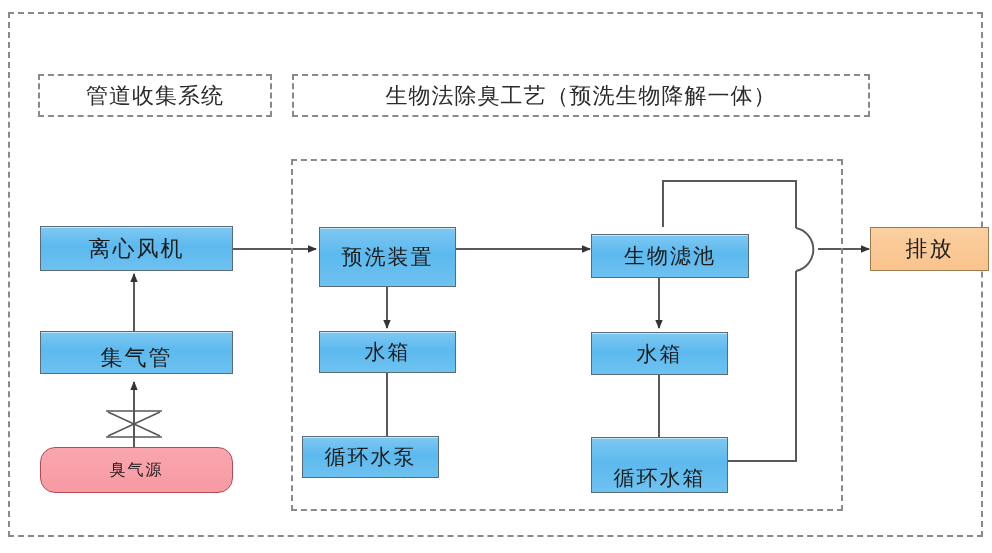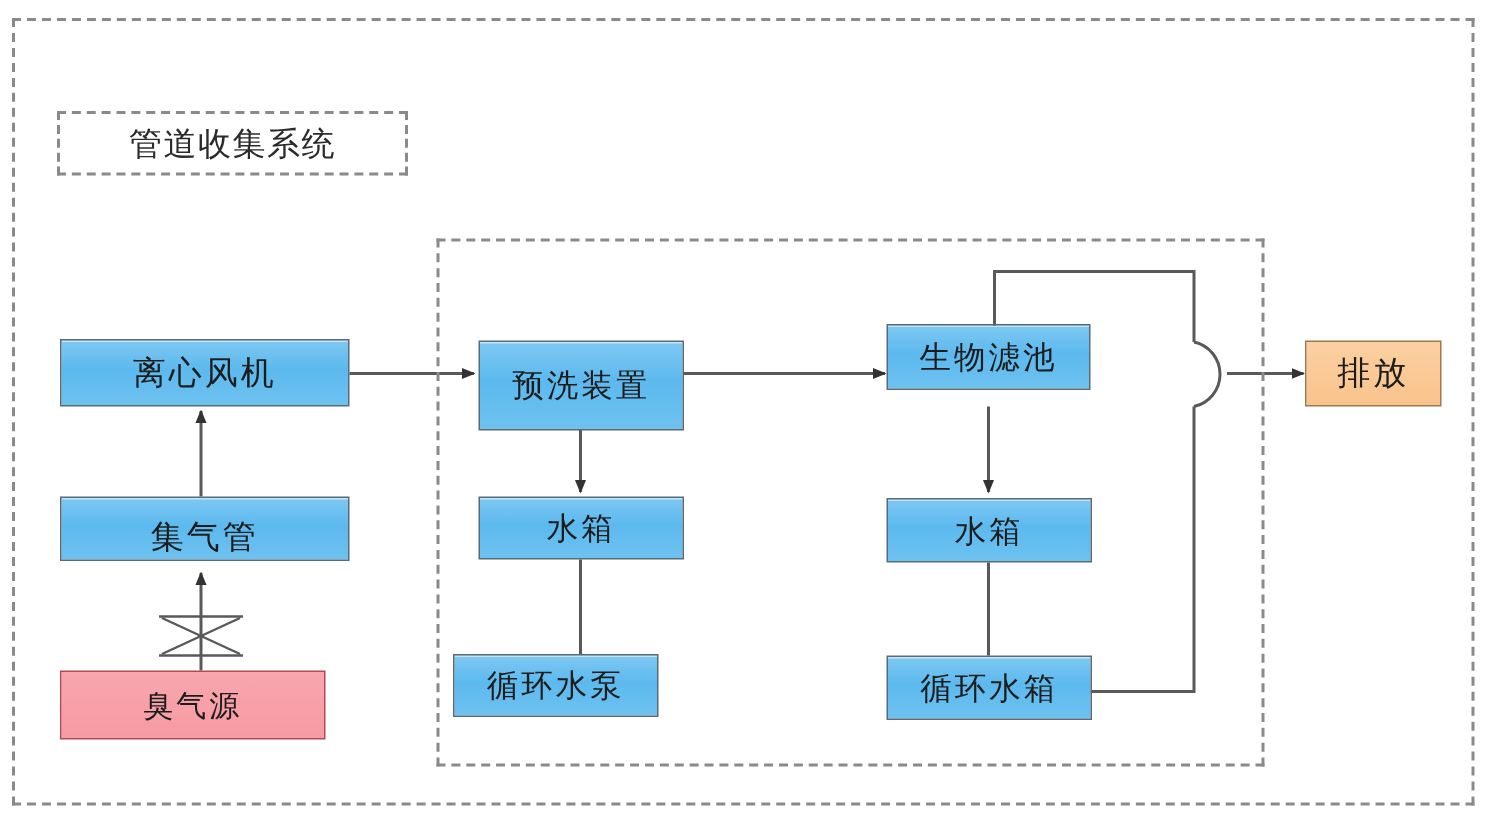--- a/index.html
+++ b/index.html
@@ -118,54 +118,57 @@
   </svg>
 
   <div class="dashed-region" style="left:8px; top:12px; width:975px; height:525px;"></div>
 
   <div class="dashed-region" style="left:291px; top:159px; width:552px; height:352px;"></div>
 
   <div class="dashed-label" style="left:38px; top:74px; width:234px; height:43px; font-size:22px;">
     <span>管道收集系统</span>
   </div>
 
+  <div class="dashed-label" style="left:292px; top:74px; width:578px; height:43px; font-size:22px;">
+    <span>生物法除臭工艺（预洗生物降解一体）</span>
+  </div>
 
   <div class="node blue" style="left:40px; top:226px; width:193px; height:45px; font-size:22px;">
     <span>离心风机</span>
   </div>
 
   <div class="node blue" style="left:40px; top:331px; width:193px; height:43px; font-size:22px;align-items:flex-end;">
     <span>集气管</span>
   </div>
 
-  <div class="node pink" style="left:40px; top:447px; width:177px; height:46px; font-size:20px;">
+  <div class="node pink" style="left:40px; top:447px; width:193px; height:46px; font-size:16px;border-radius:15px;">
     <span>臭气源</span>
   </div>
 
   <div class="node blue" style="left:319px; top:227px; width:137px; height:60px; font-size:21px;">
     <span>预洗装置</span>
   </div>
 
   <div class="node blue" style="left:319px; top:331px; width:137px; height:42px; font-size:21px;">
     <span>水箱</span>
   </div>
 
   <div class="node blue" style="left:302px; top:436px; width:137px; height:42px; font-size:21px;">
     <span>循环水泵</span>
   </div>
 
-  <div class="node blue" style="left:591px; top:216px; width:136px; height:44px; font-size:21px;">
+  <div class="node blue" style="left:591px; top:234px; width:158px; height:44px; font-size:21px;">
     <span>生物滤池</span>
   </div>
 
   <div class="node blue" style="left:591px; top:332px; width:137px; height:43px; font-size:21px;">
     <span>水箱</span>
   </div>
 
-  <div class="node blue" style="left:591px; top:437px; width:137px; height:43px; font-size:21px;">
+  <div class="node blue" style="left:591px; top:437px; width:137px; height:56px; font-size:21px;align-items:flex-end;">
     <span>循环水箱</span>
   </div>
 
-  <div class="node orange" style="left:870px; top:227px; width:91px; height:44px; font-size:22px;">
+  <div class="node orange" style="left:870px; top:227px; width:119px; height:44px; font-size:22px;">
     <span>排放</span>
   </div>
 
 </div>
 
 </body></html>

